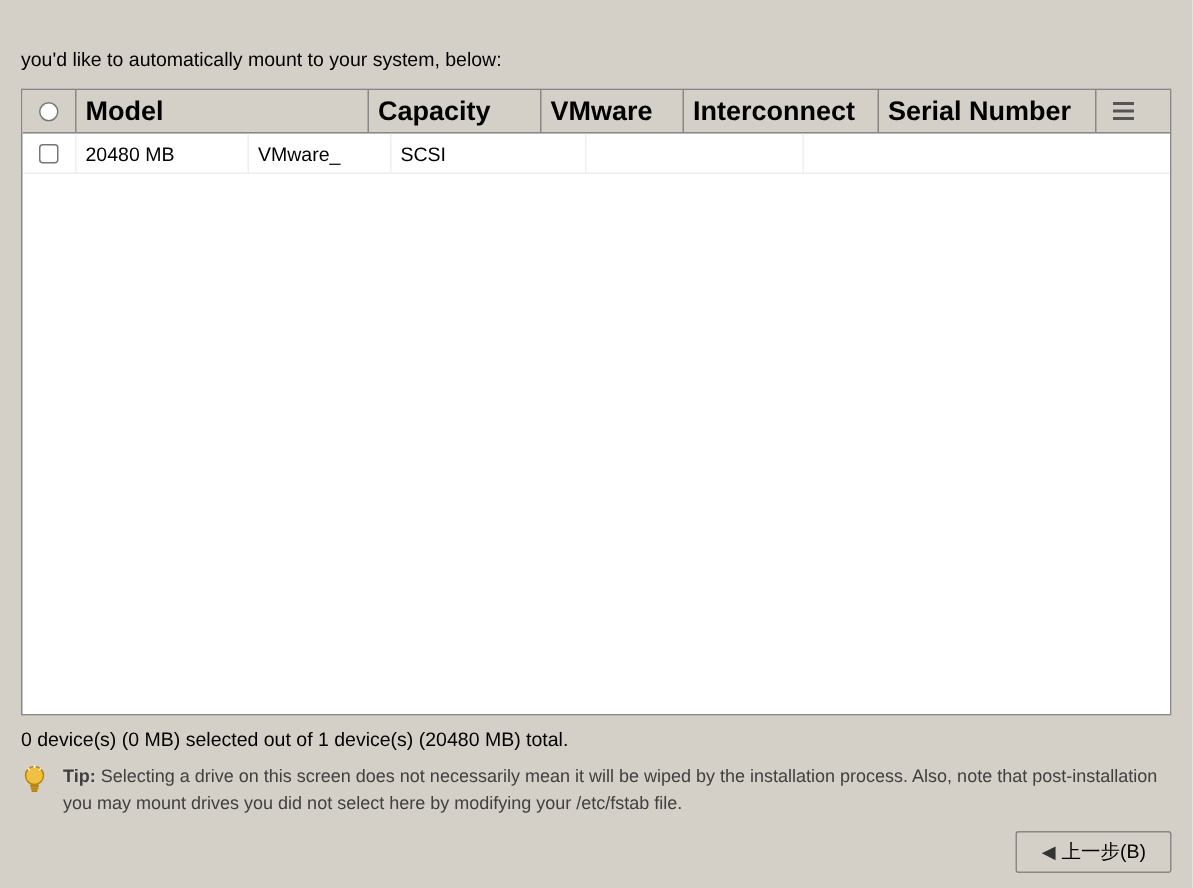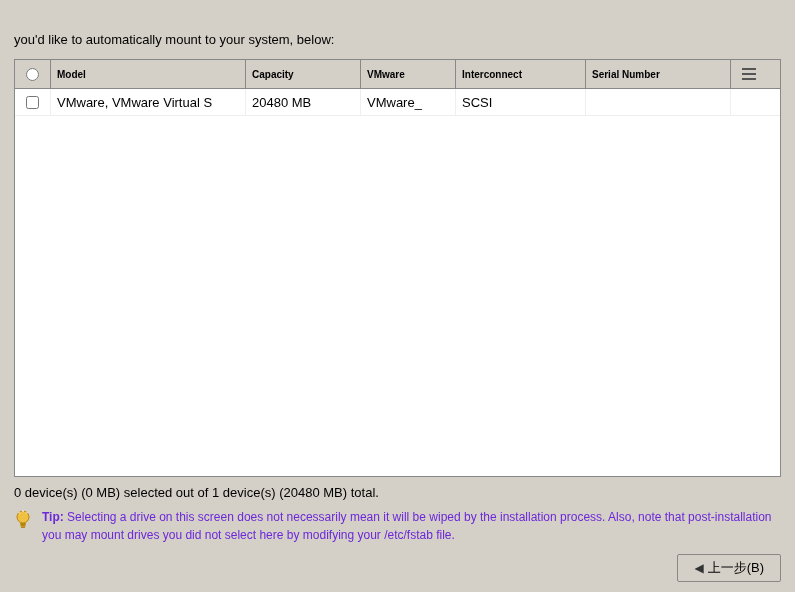--- a/index.html
+++ b/index.html
@@ -50,21 +50,21 @@
       padding: 4px;
       border-right: 1px solid #888;
       height: 28px;
     }
     .th-cell {
       display: flex;
       align-items: center;
       padding: 4px 6px;
       border-right: 1px solid #888;
       font-weight: bold;
-      font-size: 10px;
+      font-size: 18px;
       height: 28px;
     }
     .th-model { width: 195px; min-width: 195px; }
     .th-capacity { width: 115px; min-width: 115px; }
     .th-vendor { width: 95px; min-width: 95px; }
     .th-interconnect { width: 130px; min-width: 130px; }
     .th-serial { width: 145px; min-width: 145px; }
     .th-icon {
       width: 36px;
       min-width: 36px;
@@ -120,21 +120,21 @@
       font-size: 12px;
       line-height: 1.5;
     }
     .tip-icon {
       width: 22px;
       min-width: 22px;
       margin-right: 6px;
       margin-top: 1px;
     }
     .tip-text {
-      color: #6d28d9;
+      color: #404040;
     }
     .tip-text b {
       font-weight: bold;
     }
     .button-row {
       display: flex;
       justify-content: flex-end;
       align-items: center;
       margin-top: 10px;
     }
@@ -191,21 +191,20 @@
           <rect x="2" y="8" width="14" height="2" fill="#555"></rect>
           <rect x="2" y="13" width="14" height="2" fill="#555"></rect>
         </svg>
       </div>
     </div>
     <div class="table-body">
       <div class="table-row">
         <div class="td-checkbox">
           <input type="checkbox" style="">
         </div>
-        <div class="td-cell td-model">VMware, VMware Virtual S</div>
         <div class="td-cell td-capacity">20480 MB</div>
         <div class="td-cell td-vendor">VMware_</div>
         <div class="td-cell td-interconnect">SCSI</div>
         <div class="td-cell td-serial"></div>
       </div>
     </div>
   </div>
 
   <div class="status-text">
     <b>0 device(s) (0 MB) selected</b><span> out of 1 device(s) (20480 MB) total.</span>

